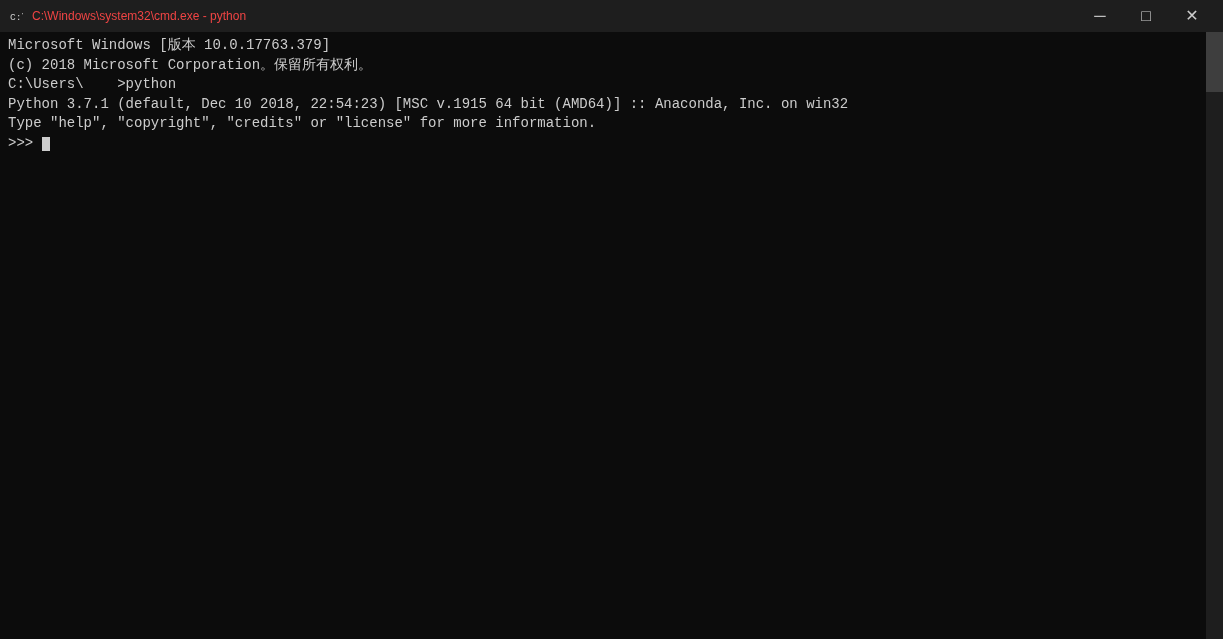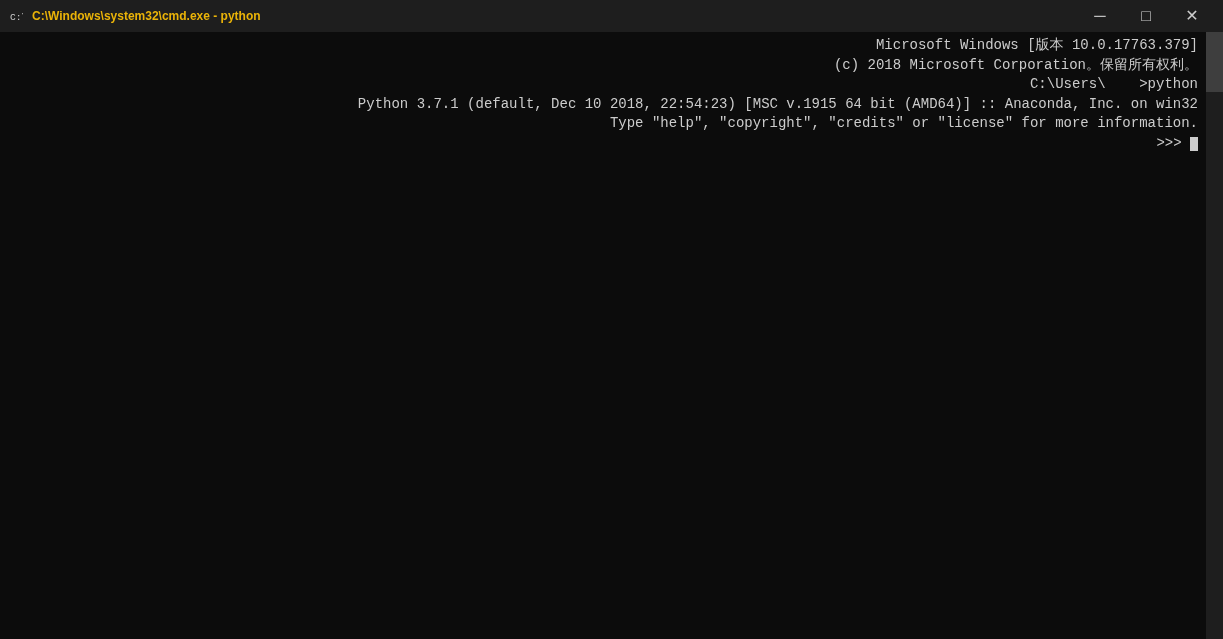--- a/index.html
+++ b/index.html
@@ -40,24 +40,23 @@
       justify-content: center;
     }
 
     .title-bar-icon svg {
       width: 14px;
       height: 14px;
     }
 
     .title-bar-text {
       flex: 1;
-      color: #eab308;
+      color: #ef4444;
       font-size: 12px;
       font-family: 'Segoe UI', Arial, sans-serif;
-      font-weight: bold;
     }
 
     .title-bar-controls {
       display: flex;
       align-items: center;
     }
 
     .title-btn {
       width: 46px;
       height: 32px;
@@ -75,21 +74,20 @@
     .title-btn span {
       font-size: 16px;
       line-height: 1;
     }
 
     
     .console-wrapper {
       flex: 1;
       display: flex;
       overflow: hidden;
-      text-align: right;
     }
 
     .console-content {
       flex: 1;
       background: #0c0c0c;
       color: #cccccc;
       font-size: 14px;
       font-family: 'Courier New', Courier, monospace;
       line-height: 1.4;
       padding: 4px 8px;

